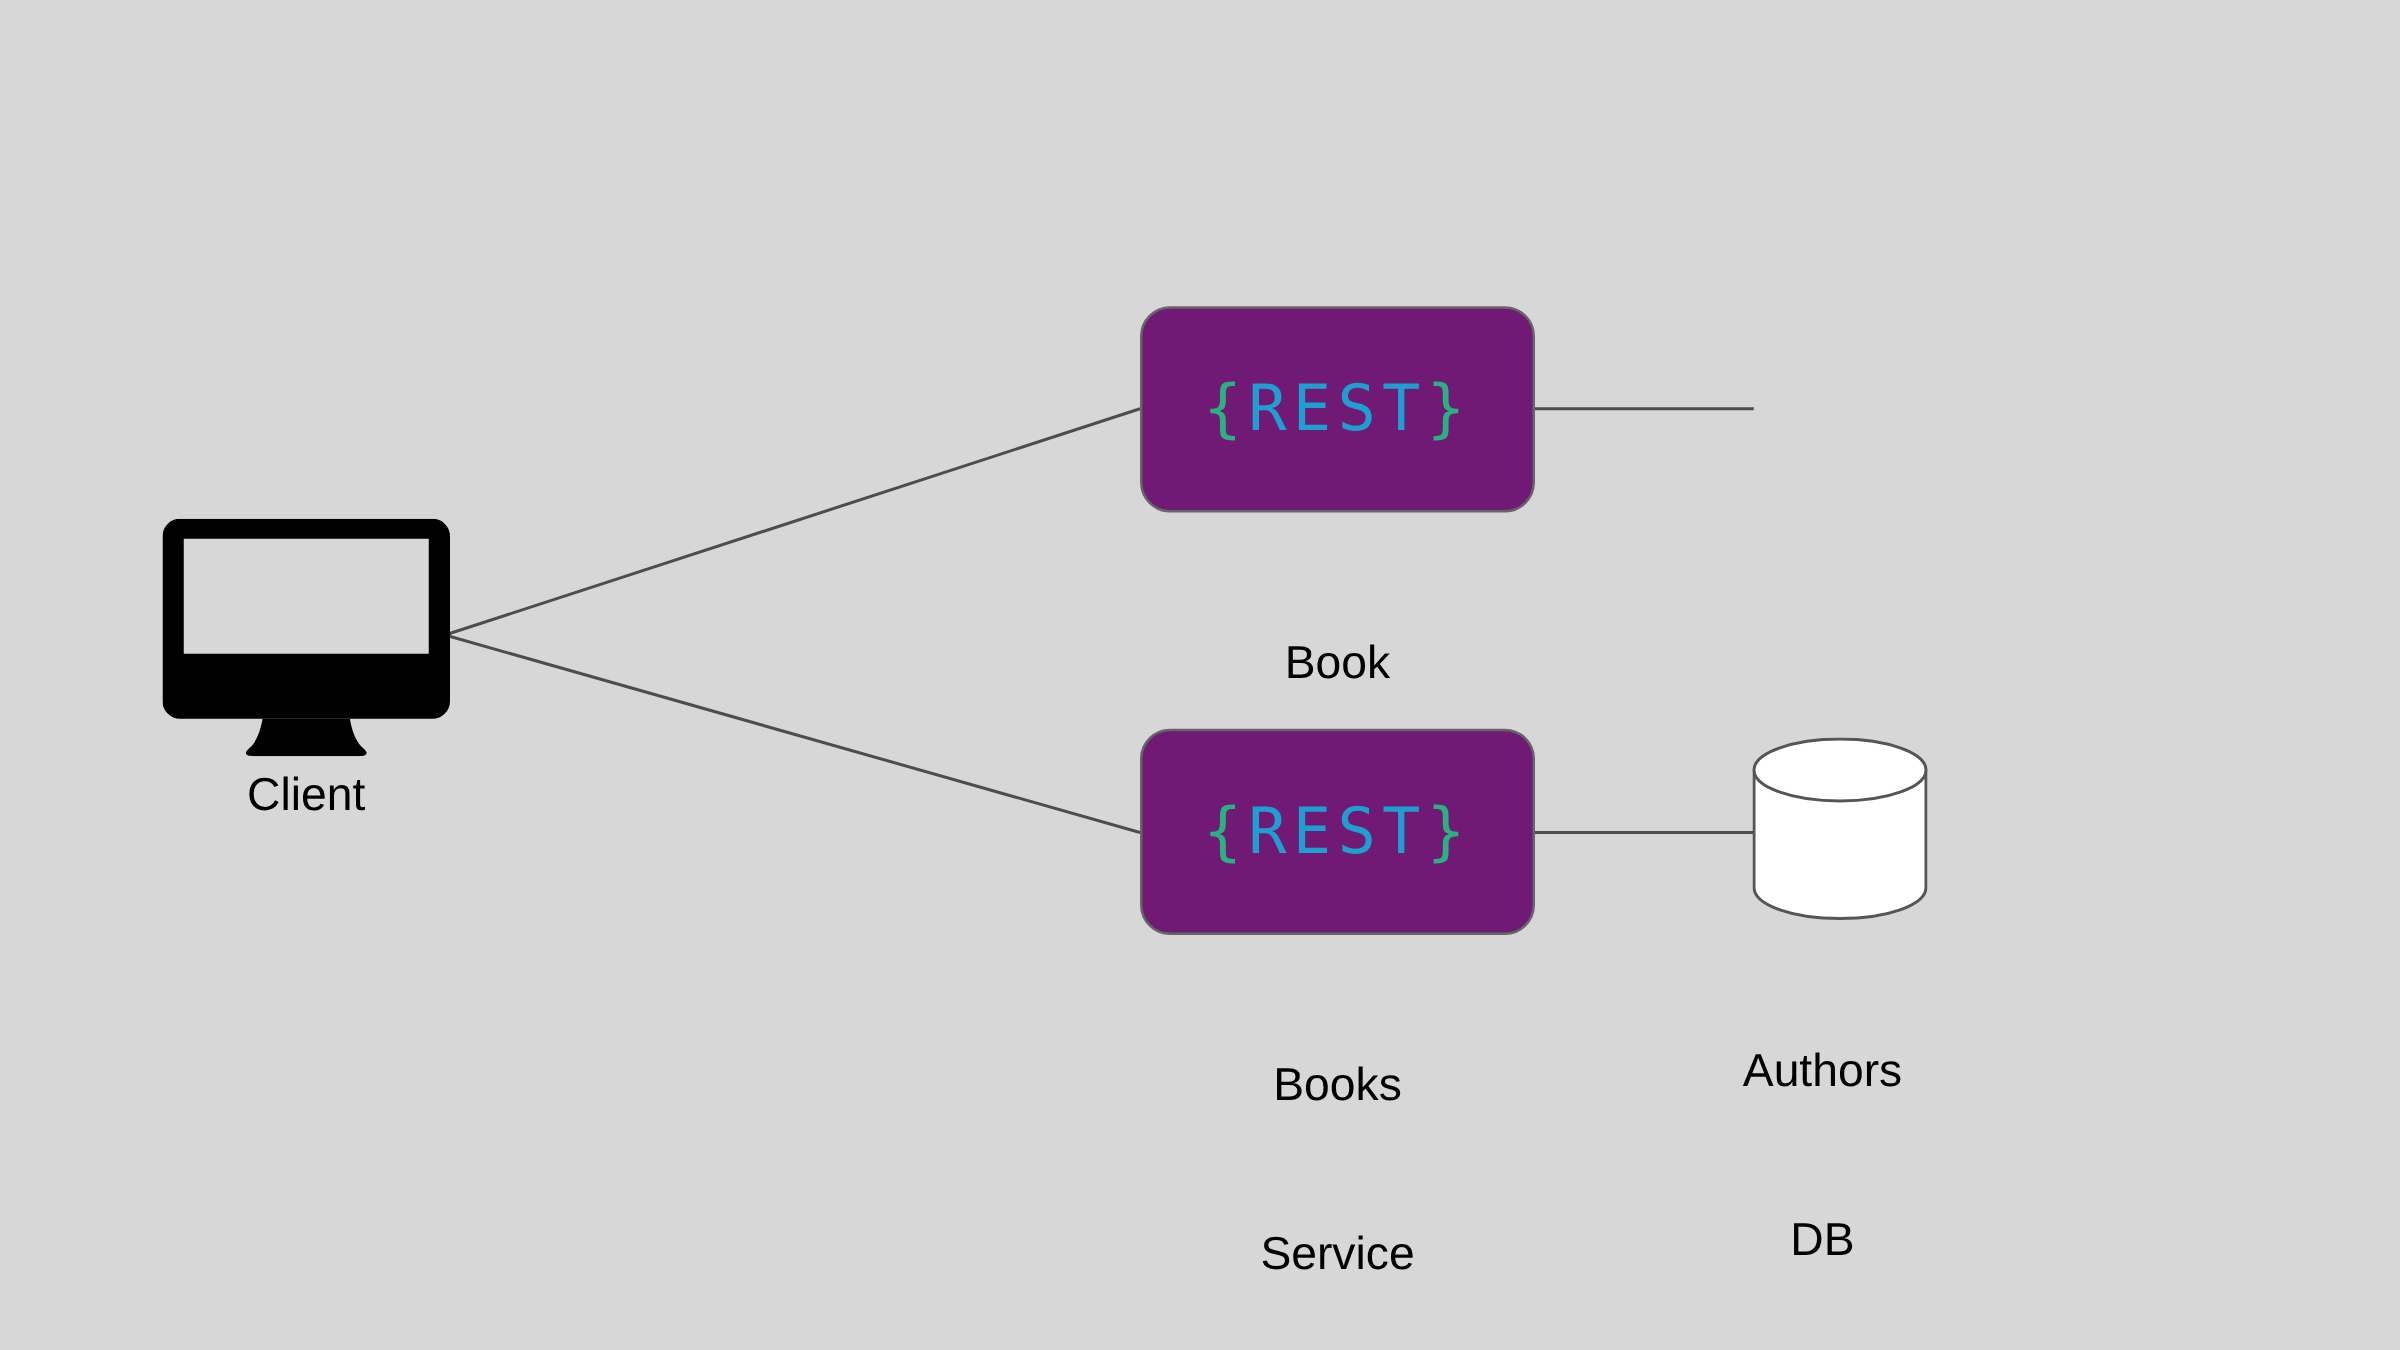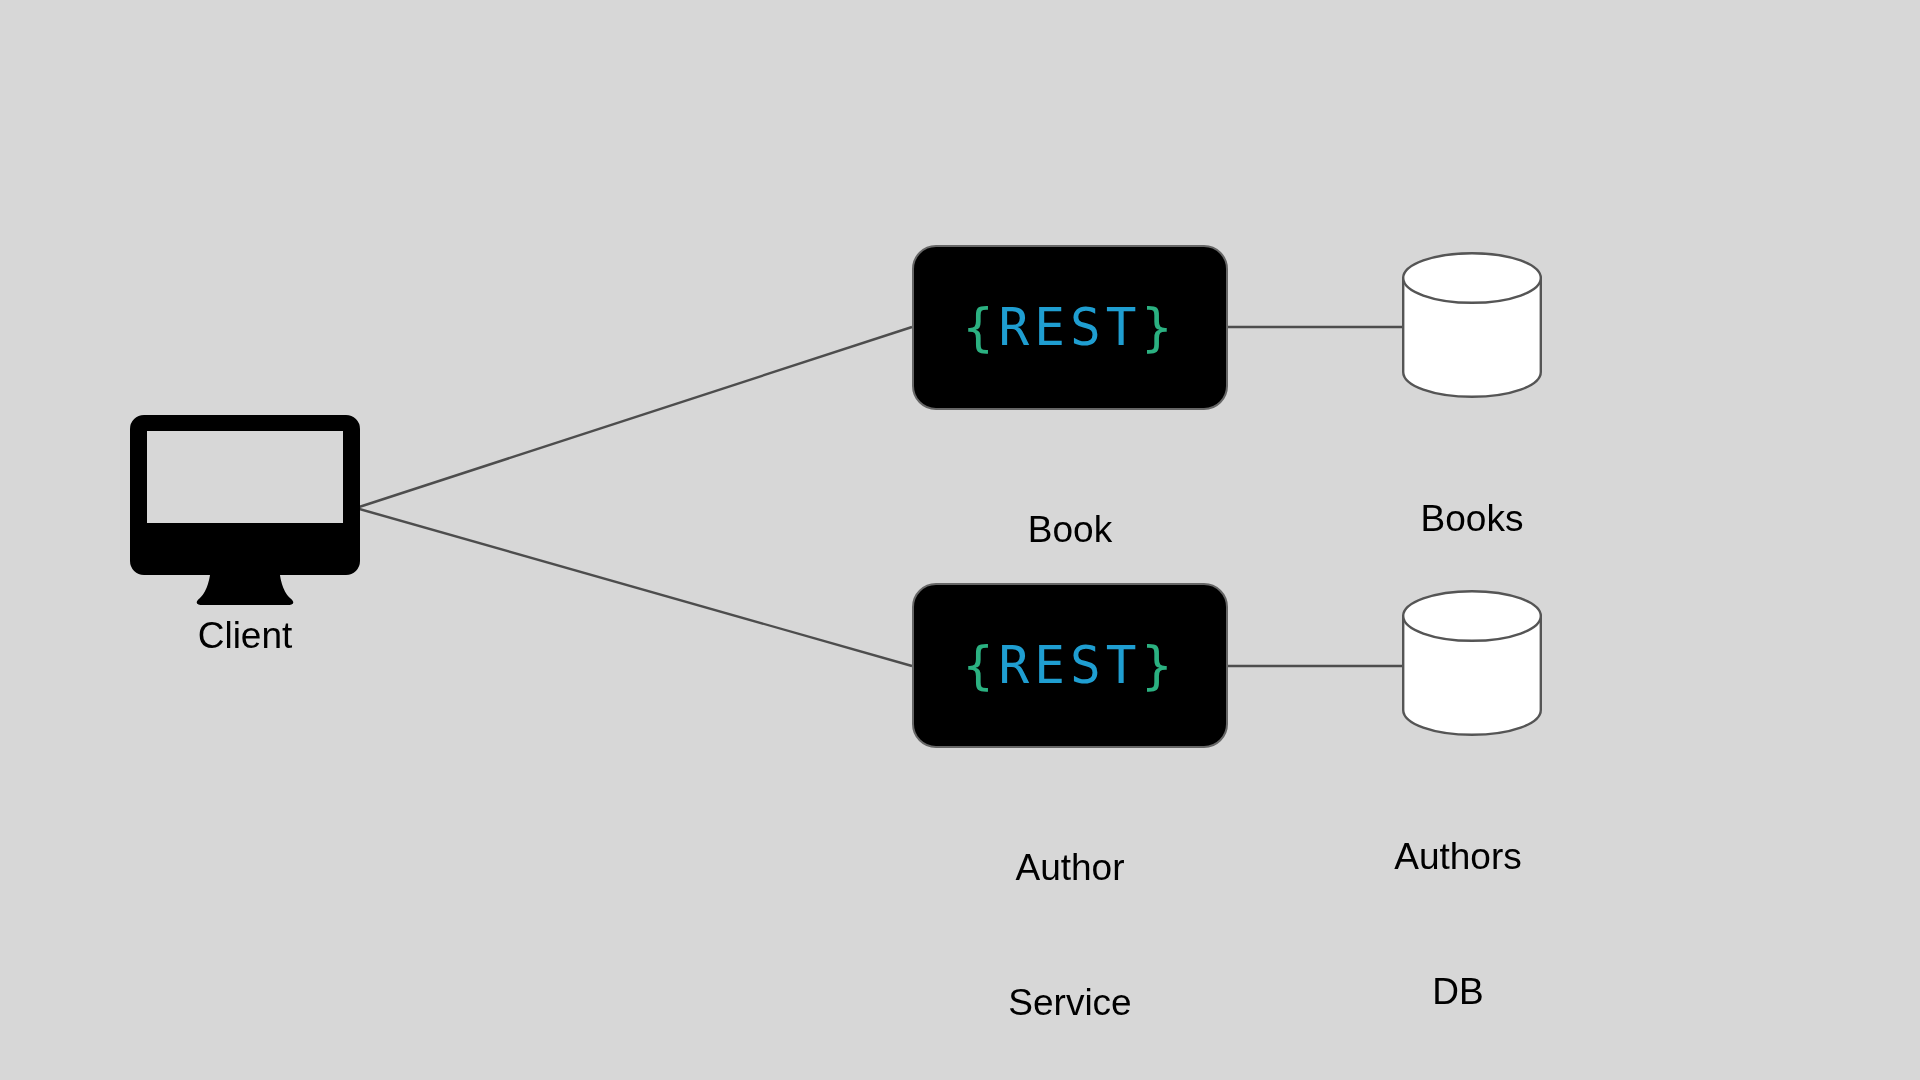--- a/index.html
+++ b/index.html
@@ -63,21 +63,21 @@
   }
   #label-client {
     top: 198px;
   }
 
   
   .rest-box {
     position: absolute;
     width: 316px;
     height: 165px;
-    background: #000000;
+    background: #701a75;
     border: 2px solid #666666;
     border-radius: 24px;
     box-sizing: border-box;
     display: flex;
     align-items: center;
     justify-content: center;
   }
   .rest-logo {
     font-family: "DejaVu Sans Mono", "Liberation Mono", monospace;
     font-size: 51px;
@@ -168,37 +168,27 @@
   <div class="node" id="node-book-service">
     <div class="rest-box">
       <span class="rest-logo"><span class="rest-brace">{</span><span class="rest-word">REST</span><span class="rest-brace">}</span></span>
     </div>
     <div class="node-label" id="label-book-service">
       <div>Book</div>
       <div>Service</div>
     </div>
   </div>
 
-  <div class="node" id="node-books-db">
-    <svg class="db-shape" viewBox="0 0 140 146" width="140" height="146" xmlns="http://www.w3.org/2000/svg">
-      <path d="M1.2 26 V120 C1.2 134 32 144.8 70 144.8 C108 144.8 138.8 134 138.8 120 V26 Z" fill="#ffffff" stroke="#555555" stroke-width="2.4"></path>
-      <ellipse cx="70" cy="26" rx="68.8" ry="24.8" fill="#ffffff" stroke="#555555" stroke-width="2.4"></ellipse>
-    </svg>
-    <div class="node-label" id="label-books-db">
-      <div>Books</div>
-      <div>DB</div>
-    </div>
-  </div>
 
   <div class="node" id="node-author-service">
     <div class="rest-box">
       <span class="rest-logo"><span class="rest-brace">{</span><span class="rest-word">REST</span><span class="rest-brace">}</span></span>
     </div>
     <div class="node-label" id="label-author-service">
-      <div>Author</div>
+      <div>Books</div>
       <div>Service</div>
     </div>
   </div>
 
   <div class="node" id="node-authors-db">
     <svg class="db-shape" viewBox="0 0 140 146" width="140" height="146" xmlns="http://www.w3.org/2000/svg">
       <path d="M1.2 26 V120 C1.2 134 32 144.8 70 144.8 C108 144.8 138.8 134 138.8 120 V26 Z" fill="#ffffff" stroke="#555555" stroke-width="2.4"></path>
       <ellipse cx="70" cy="26" rx="68.8" ry="24.8" fill="#ffffff" stroke="#555555" stroke-width="2.4"></ellipse>
     </svg>
     <div class="node-label" id="label-authors-db">

